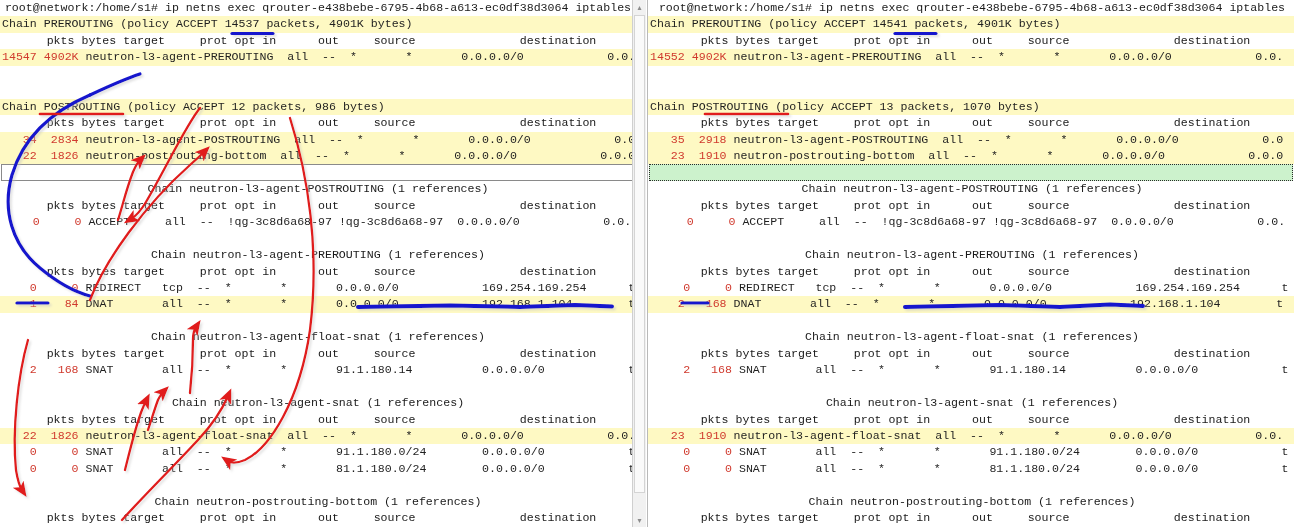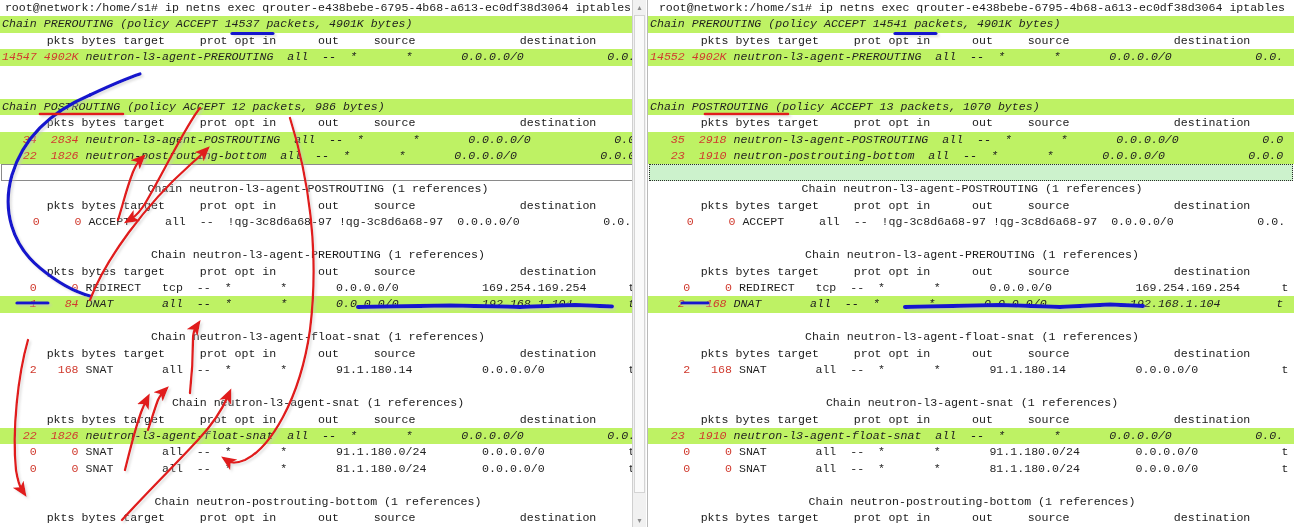--- a/index.html
+++ b/index.html
@@ -40,21 +40,21 @@
   #panel-right .term { width: 646px; }
 
   .ln {
     display: block;
     height: 16.45px;
     line-height: 16.45px;
     padding-left: 2px;
     white-space: pre;
     overflow: hidden;
   }
-  .ln.alt  { background: #bef264; font-style: italic; }
+  .ln.alt  { background: #fef9c3; }
   .ln.plain{ background: #ffffff; text-align: center; }
 
   .num  { color: #d03a2e; }
   .txt  { color: #1f1f1f; }
 
   
   .ln.boxwhite {
     background: #ffffff;
     border: 1px solid #8a8a8a;
     height: 17px;

